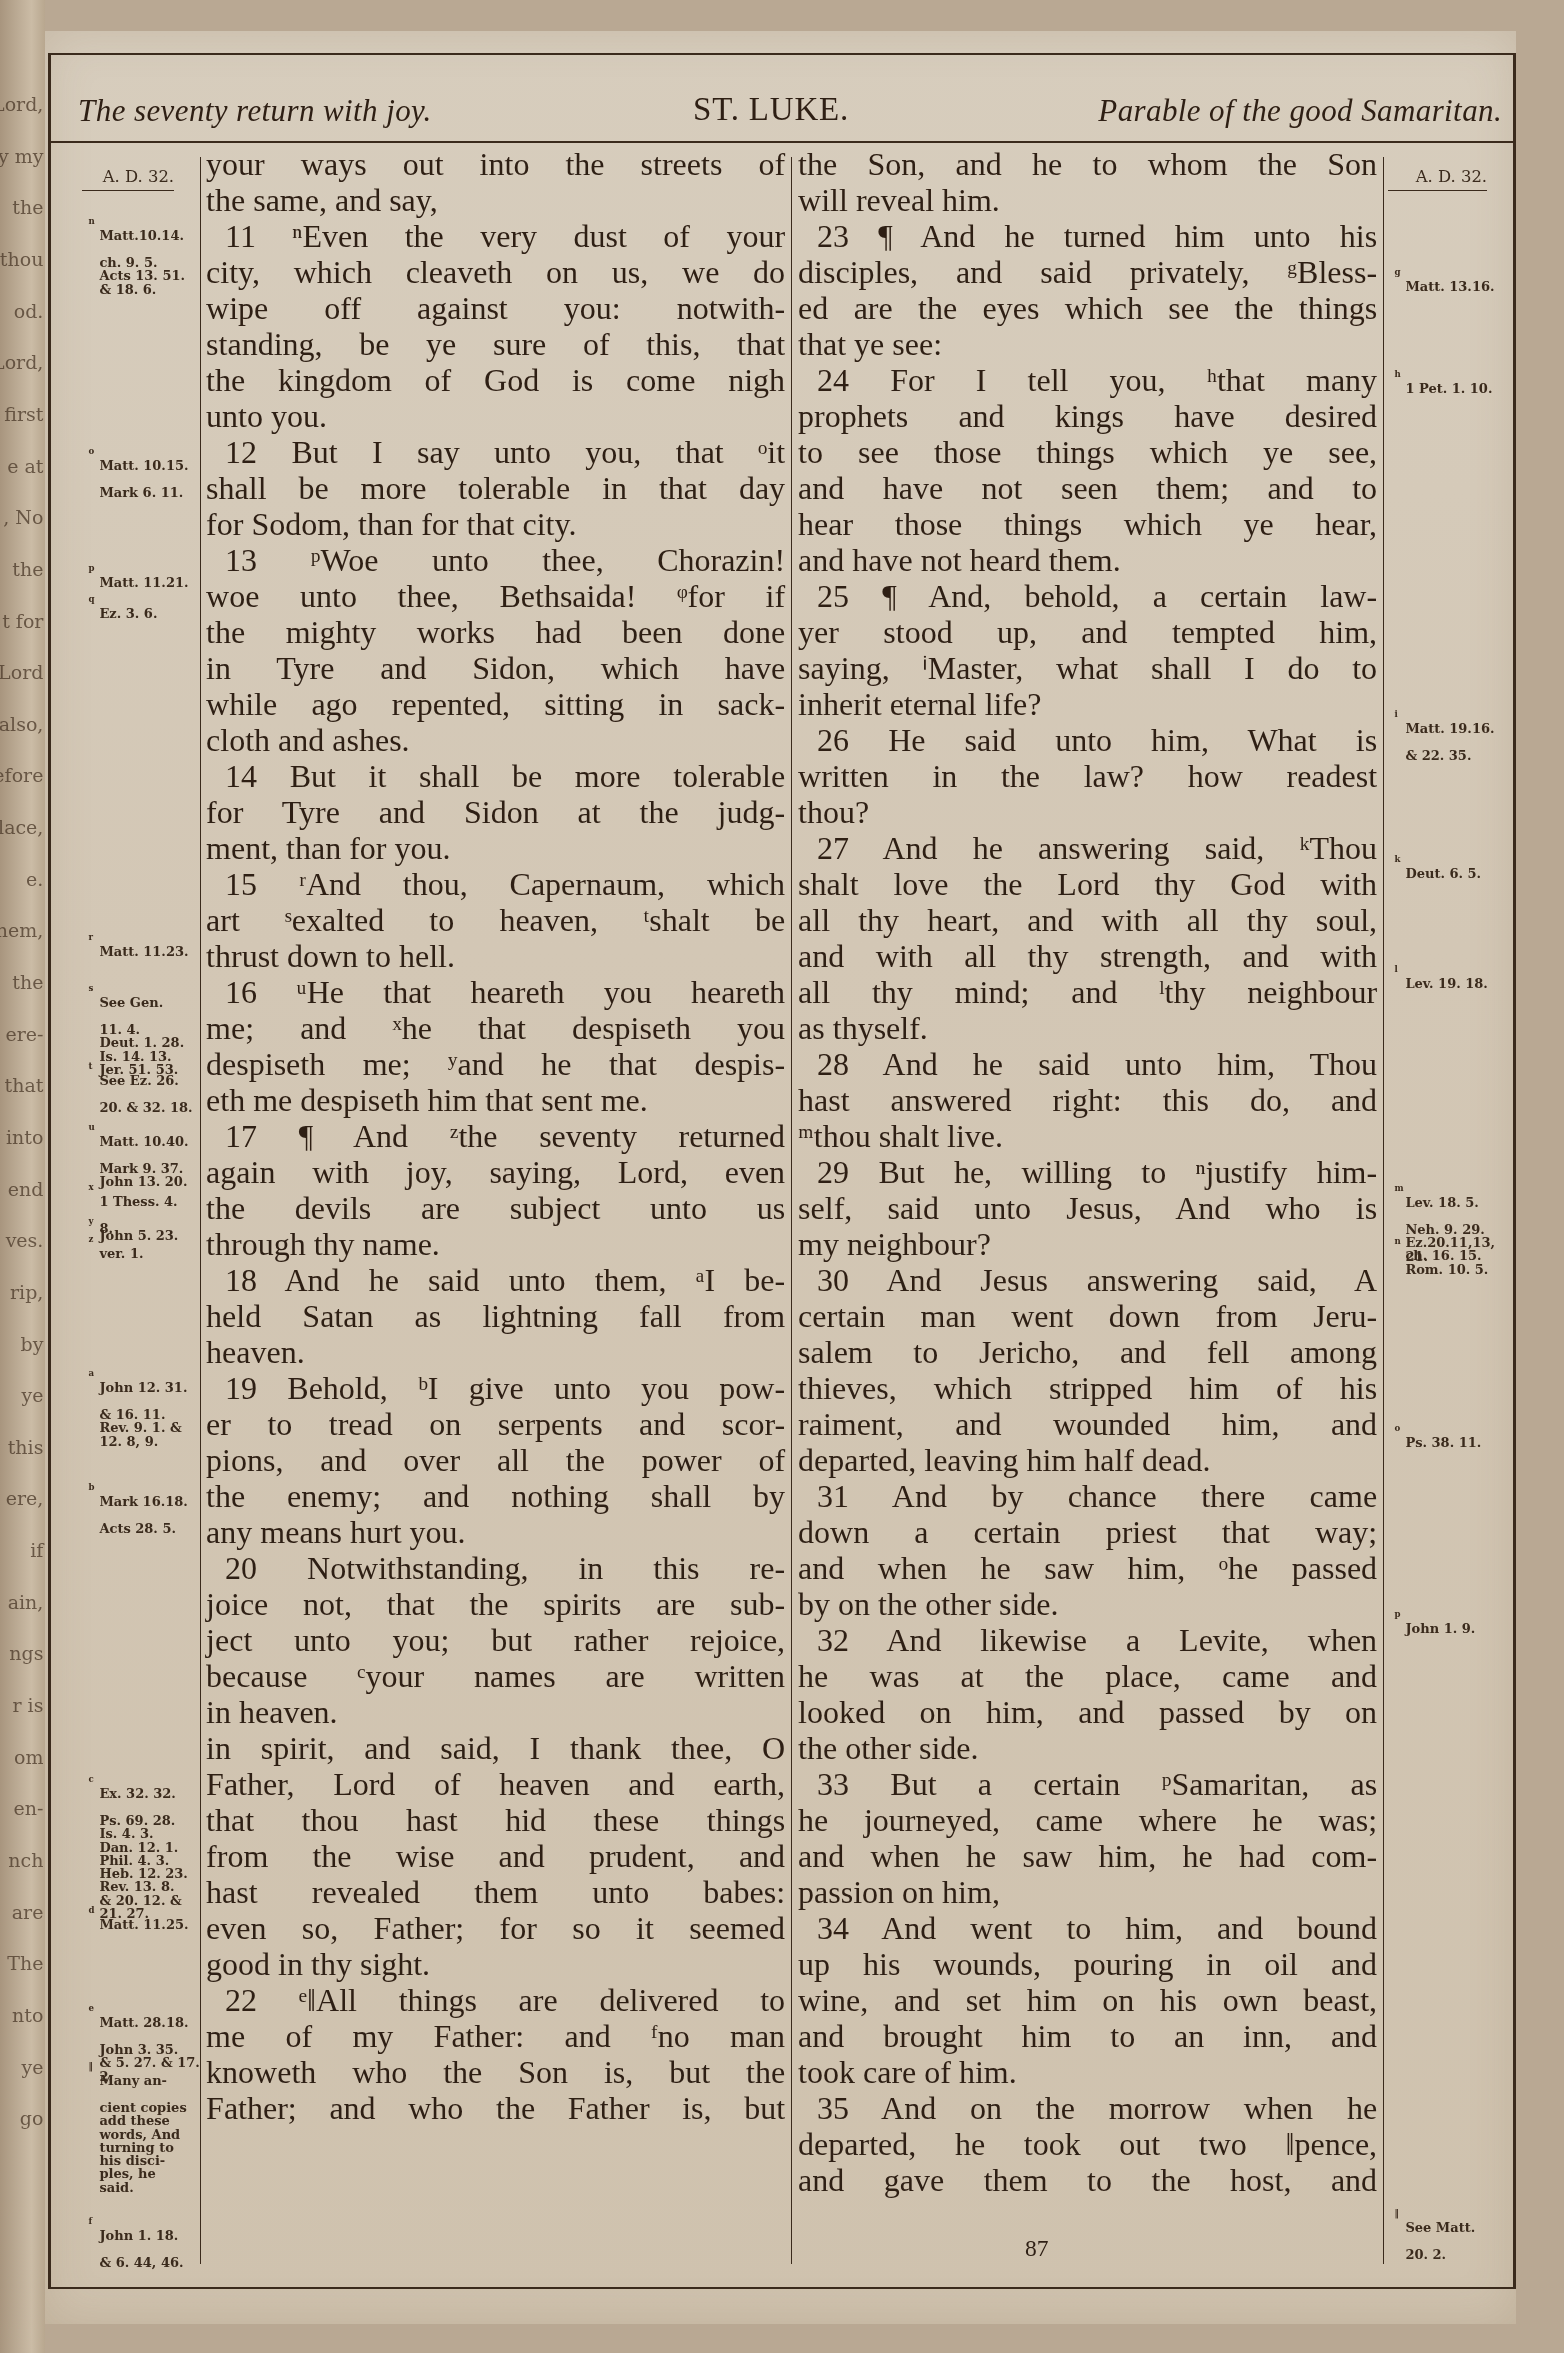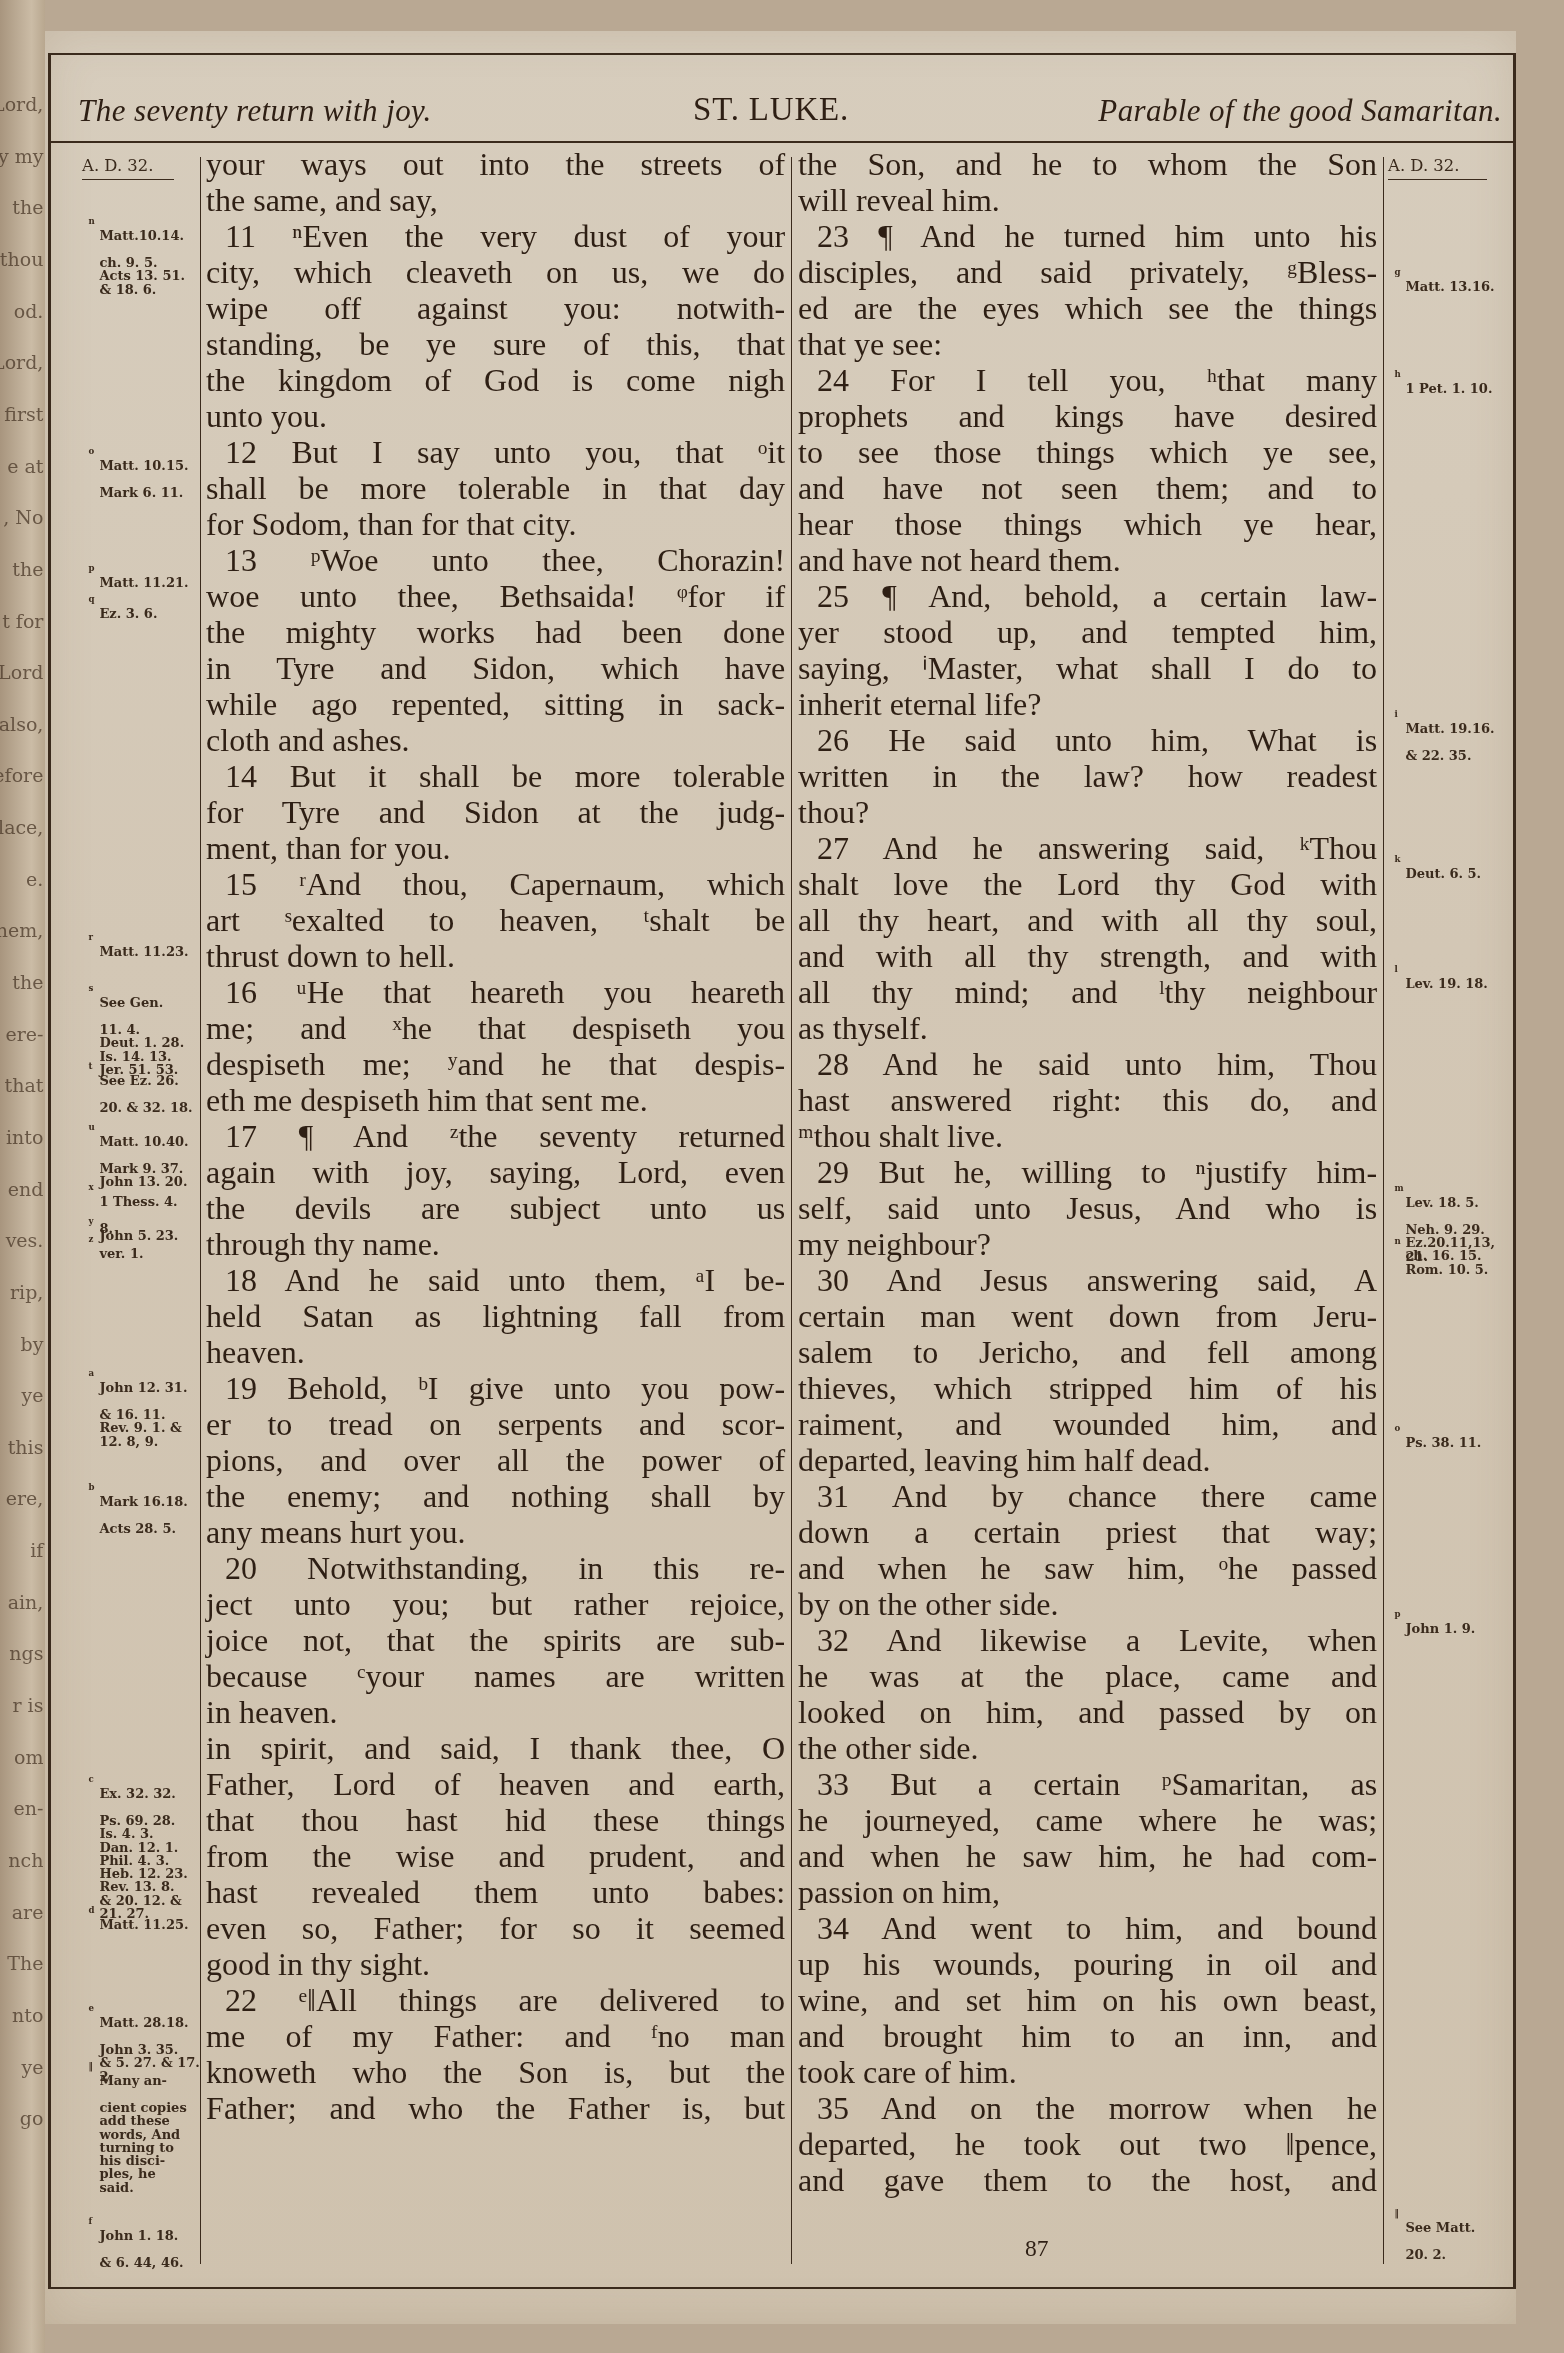--- a/index.html
+++ b/index.html
@@ -45,22 +45,22 @@
     font-family: "Liberation Serif", serif; letter-spacing: 0.8px;
   }
   .margin-col {
     position: absolute; top: 86px; width: 125px; bottom: 0;
     font-family: "DejaVu Serif", serif; font-size: 13px; line-height: 13.3px;
     font-weight: bold; color: #3a2a1c;
   }
   .margin-left { left: 31px; }
   .margin-right { left: 1337px; }
   .ad {
-    font-size: 16.4px; font-weight: normal; text-align: left;
-    padding-top: 18px; width: 92px; border-bottom: 1.6px solid #3a2a1c; padding-bottom: 6.3px;
+    font-size: 16.4px; font-weight: normal; text-align: right;
+    padding-top: 29px; width: 92px; border-bottom: 1.6px solid #3a2a1c; padding-bottom: 6.3px;
   }
   .margin-right .ad { width: 99px; }
   .note { position: absolute; left: 6.3px; width: 117px; }
   .note .mk { font-size: 8.6px; vertical-align: 3.1px; margin-right: 2.3px; }
   .note .ln { display: block; padding-left: 11px; }
   .note .ln:first-child { padding-left: 0; display: inline; }
   .col-rule {
     position: absolute; top: 102px; bottom: 23.5px; width: 0;
     border-left: 1.6px solid #3a2a1c;
   }
@@ -192,22 +192,22 @@
         <span class="line last">through thy name.</span>
         <span class="line ind">18 And he said unto them, ᵃI be-</span>
         <span class="line">held Satan as lightning fall from</span>
         <span class="line last">heaven.</span>
         <span class="line ind">19 Behold, ᵇI give unto you pow-</span>
         <span class="line">er to tread on serpents and scor-</span>
         <span class="line">pions, and over all the power of</span>
         <span class="line">the enemy; and nothing shall by</span>
         <span class="line last">any means hurt you.</span>
         <span class="line ind">20 Notwithstanding, in this re-</span>
+        <span class="line">joice not, that the spirits are sub-</span>
         <span class="line">ject unto you; but rather rejoice,</span>
-        <span class="line">joice not, that the spirits are sub-</span>
         <span class="line">because ᶜyour names are written</span>
         <span class="line last">in heaven.</span>
         <span class="line">in spirit, and said, I thank thee, O</span>
         <span class="line">Father, Lord of heaven and earth,</span>
         <span class="line">that thou hast hid these things</span>
         <span class="line">from the wise and prudent, and</span>
         <span class="line">hast revealed them unto babes:</span>
         <span class="line">even so, Father; for so it seemed</span>
         <span class="line last">good in thy sight.</span>
         <span class="line ind">22 ᵉ‖All things are delivered to</span>

